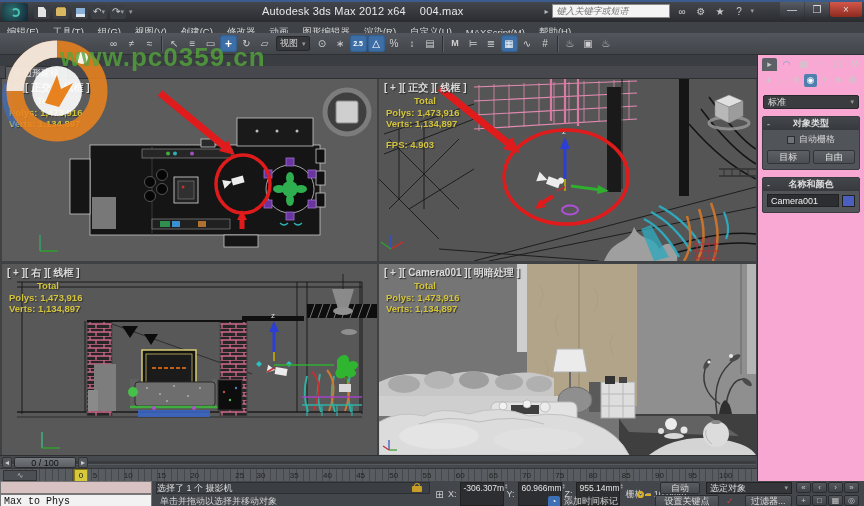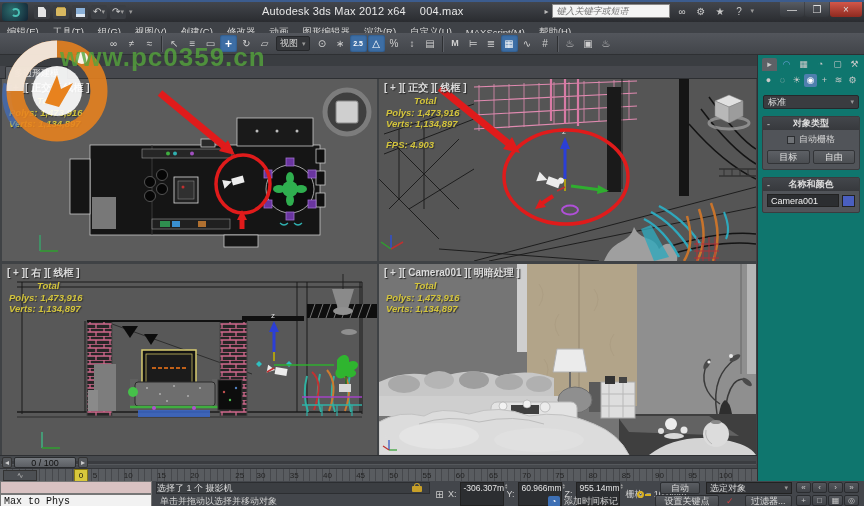--- a/index.html
+++ b/index.html
@@ -66,25 +66,25 @@
   
   .viewports{position:absolute;left:0;top:77px;width:757px;height:376px;background:#3f4245;}
   .vp{position:absolute;overflow:hidden;background:#565656;}
   .vp svg{position:absolute;left:0;top:0;}
   .vp-tl{left:2px;top:0;width:375px;height:182px;}
   .vp-tr{left:379px;top:0;width:377px;height:182px;box-shadow:inset 0 0 0 1px rgba(205,185,60,.55);}
   .vp-bl{left:2px;top:185px;width:375px;height:191px;}
   .vp-br{left:379px;top:185px;width:377px;height:191px;}
   .vp-label{position:absolute;top:2px;left:5px;font-size:10px;font-weight:bold;color:#dcdcdc;text-shadow:1px 1px 1px #2a2a2a;z-index:4;}
   .vp-stats{position:absolute;top:16px;left:7px;font-size:9.5px;font-weight:bold;color:#d3c43c;line-height:11.5px;z-index:4;text-shadow:1px 1px 1px #333;}
-  .vp-stats span{display:block;font-style:italic;}
+  .vp-stats span{display:block;}
   .vp-stats .ind{padding-left:28px;}
   .vp-stats .fps{margin-top:9px;}
   
-  .cmdpanel{position:absolute;right:0;top:53px;width:107px;height:426px;background:#0f766e;border-left:1px solid #2e3033;font-size:9px;}
+  .cmdpanel{position:absolute;right:0;top:53px;width:107px;height:426px;background:#f9a8d4;border-left:1px solid #2e3033;font-size:9px;}
   .cp-tabs{display:flex;padding:3px 2px 1px 4px;gap:2px;}
   .cp-tab{width:15px;height:13px;display:flex;align-items:center;justify-content:center;color:#c9c9c9;font-size:9px;border-radius:2px 2px 0 0;}
   .cp-tab.active{background:#5d6artifact166;background:#5d6166;}
   .cp-cats{display:flex;padding:2px 2px 2px 4px;gap:1px;}
   .cp-cat{width:13px;height:13px;display:flex;align-items:center;justify-content:center;color:#c9c9c9;font-size:9px;border-radius:2px;}
   .cp-cat.active{background:#4f7fae;color:#fff;}
   .t-create::before{content:"▸";} .t-modify::before{content:"◠";color:#6aa0d8;} .t-hier::before{content:"▦";}
   .t-motion::before{content:"◔";} .t-disp::before{content:"▢";} .t-util::before{content:"⚒";}
   .c-geo::before{content:"●";} .c-shape::before{content:"◌";} .c-light::before{content:"☀";}
   .c-cam::before{content:"◉";} .c-help::before{content:"+";} .c-warp::before{content:"≋";} .c-sys::before{content:"⚙";}

